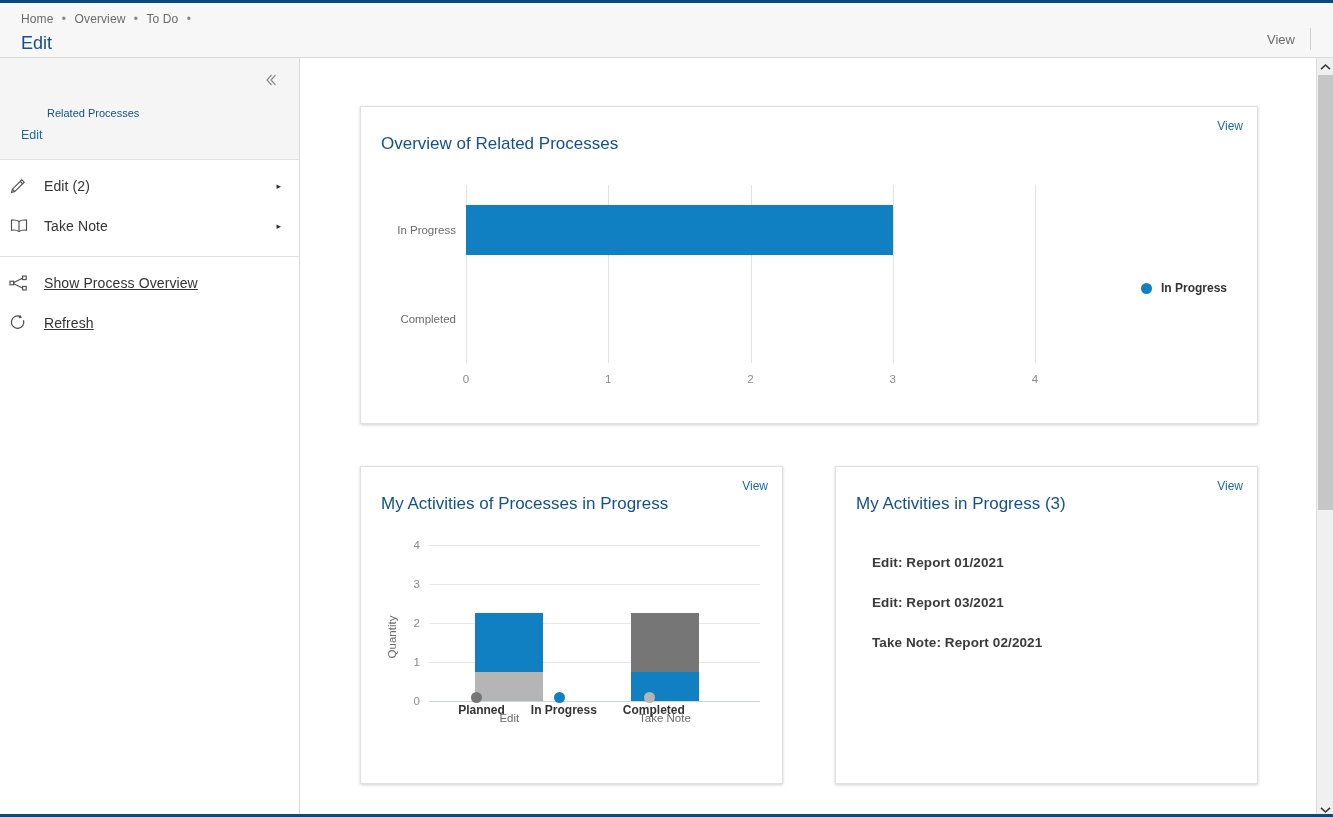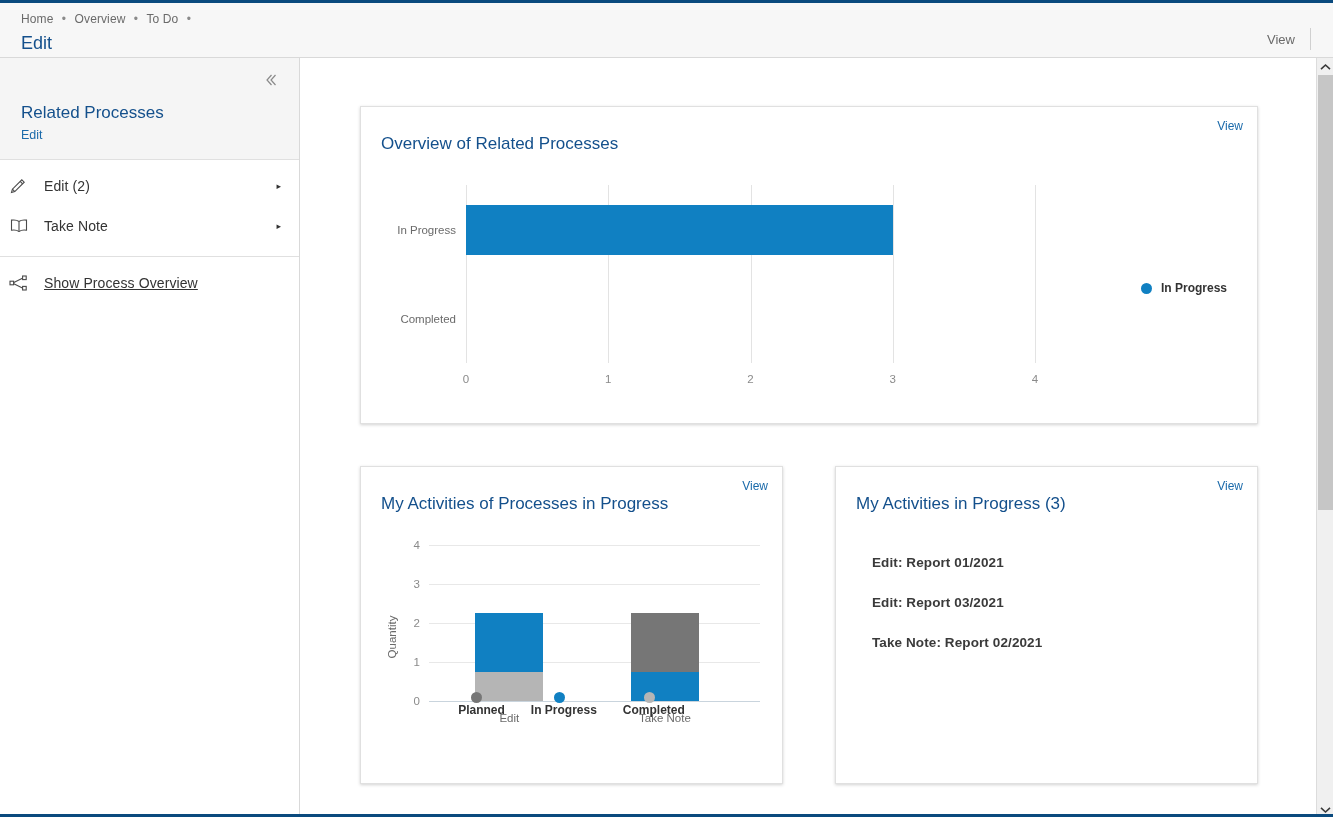--- a/index.html
+++ b/index.html
@@ -48,21 +48,21 @@
     display: flex; flex-direction: column;
   }
   .sidebar-top { background: #f5f5f5; border-bottom: 1px solid #e0e0e0; padding: 0 0 16px 0; position: relative; }
   .collapse-btn {
     position: absolute; top: 10px; right: 16px;
     width: 24px; height: 24px;
     display: flex; align-items: center; justify-content: center;
     color: #8a8a8a; cursor: pointer;
   }
   .collapse-btn svg { display: block; }
-  .sidebar-heading { font-size: 17px; color: #14508c; padding: 44px 0 0 21px; line-height: 22px; }
+  .sidebar-heading { font-size: 11px; color: #14508c; padding: 44px 0 0 21px; line-height: 22px; margin-left: 26px; }
   .sidebar-sub { font-size: 12.5px; color: #1a6aaa; padding: 3px 0 0 21px; line-height: 16px; }
 
   .menu-group { border-bottom: 1px solid #e0e0e0; padding: 6px 0 10px 0; }
   .menu-group.last { border-bottom: none; text-decoration: underline; }
   .menu-item {
     display: flex; align-items: center;
     height: 40px; padding: 0 16px 0 8px;
     cursor: pointer; position: relative; justify-content: flex-end;
   }
   .menu-icon { width: 30px; flex: 0 0 30px; display: flex; align-items: center; color: #4a4a4a; }
@@ -244,20 +244,29 @@
               <rect x="2" y="8.2" width="3.6" height="3.6" fill="none" stroke="#4a4a4a" stroke-width="1.1"></rect>
               <rect x="14.6" y="3" width="3.6" height="3.6" fill="none" stroke="#4a4a4a" stroke-width="1.1"></rect>
               <rect x="14.6" y="13.4" width="3.6" height="3.6" fill="none" stroke="#4a4a4a" stroke-width="1.1"></rect>
               <path d="M5.8 9.4 L14.4 5.2" fill="none" stroke="#4a4a4a" stroke-width="1.1"></path>
               <path d="M5.8 10.8 L14.4 15" fill="none" stroke="#4a4a4a" stroke-width="1.1"></path>
             </svg>
           </span>
           <span class="menu-label">Show Process Overview</span>
         </div>
 
+        <div class="menu-item">
+          <span class="menu-icon">
+            <svg width="20" height="20" viewBox="0 0 20 20">
+              <path d="M15.5 7.2 A6.2 6.2 0 1 1 12.4 3.6" fill="none" stroke="#4a4a4a" stroke-width="1.2"></path>
+              <path d="M12.0 2.4 L12.9 4.2 L10.9 4.6" fill="none" stroke="#4a4a4a" stroke-width="1.2"></path>
+            </svg>
+          </span>
+          <span class="menu-label">Refresh</span>
+        </div>
 
       </div>
     </div>
 
     <div class="content-wrap">
       <div class="content">
 
         <div class="card card-top">
           <div class="card-view">View</div>
           <div class="card-title">Overview of Related Processes</div>

